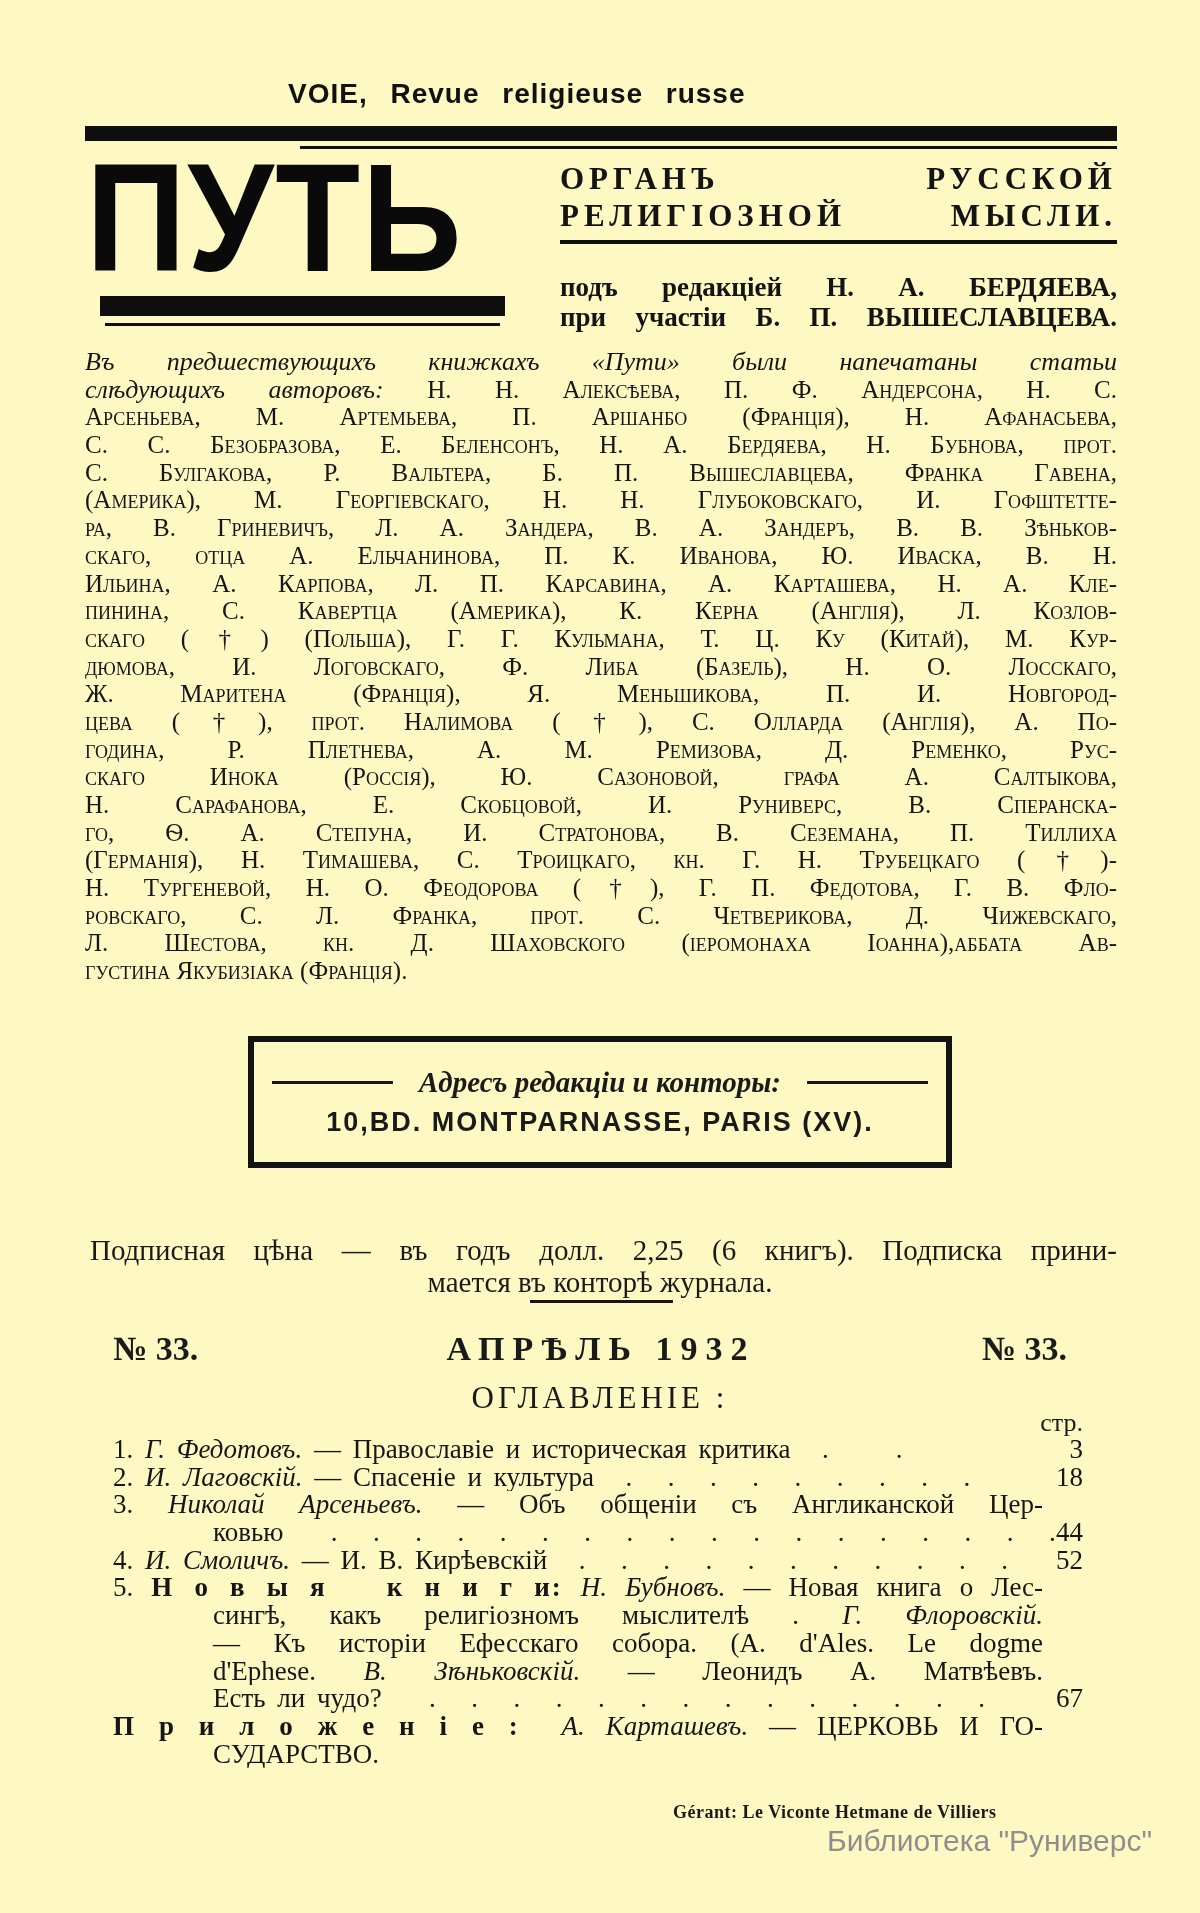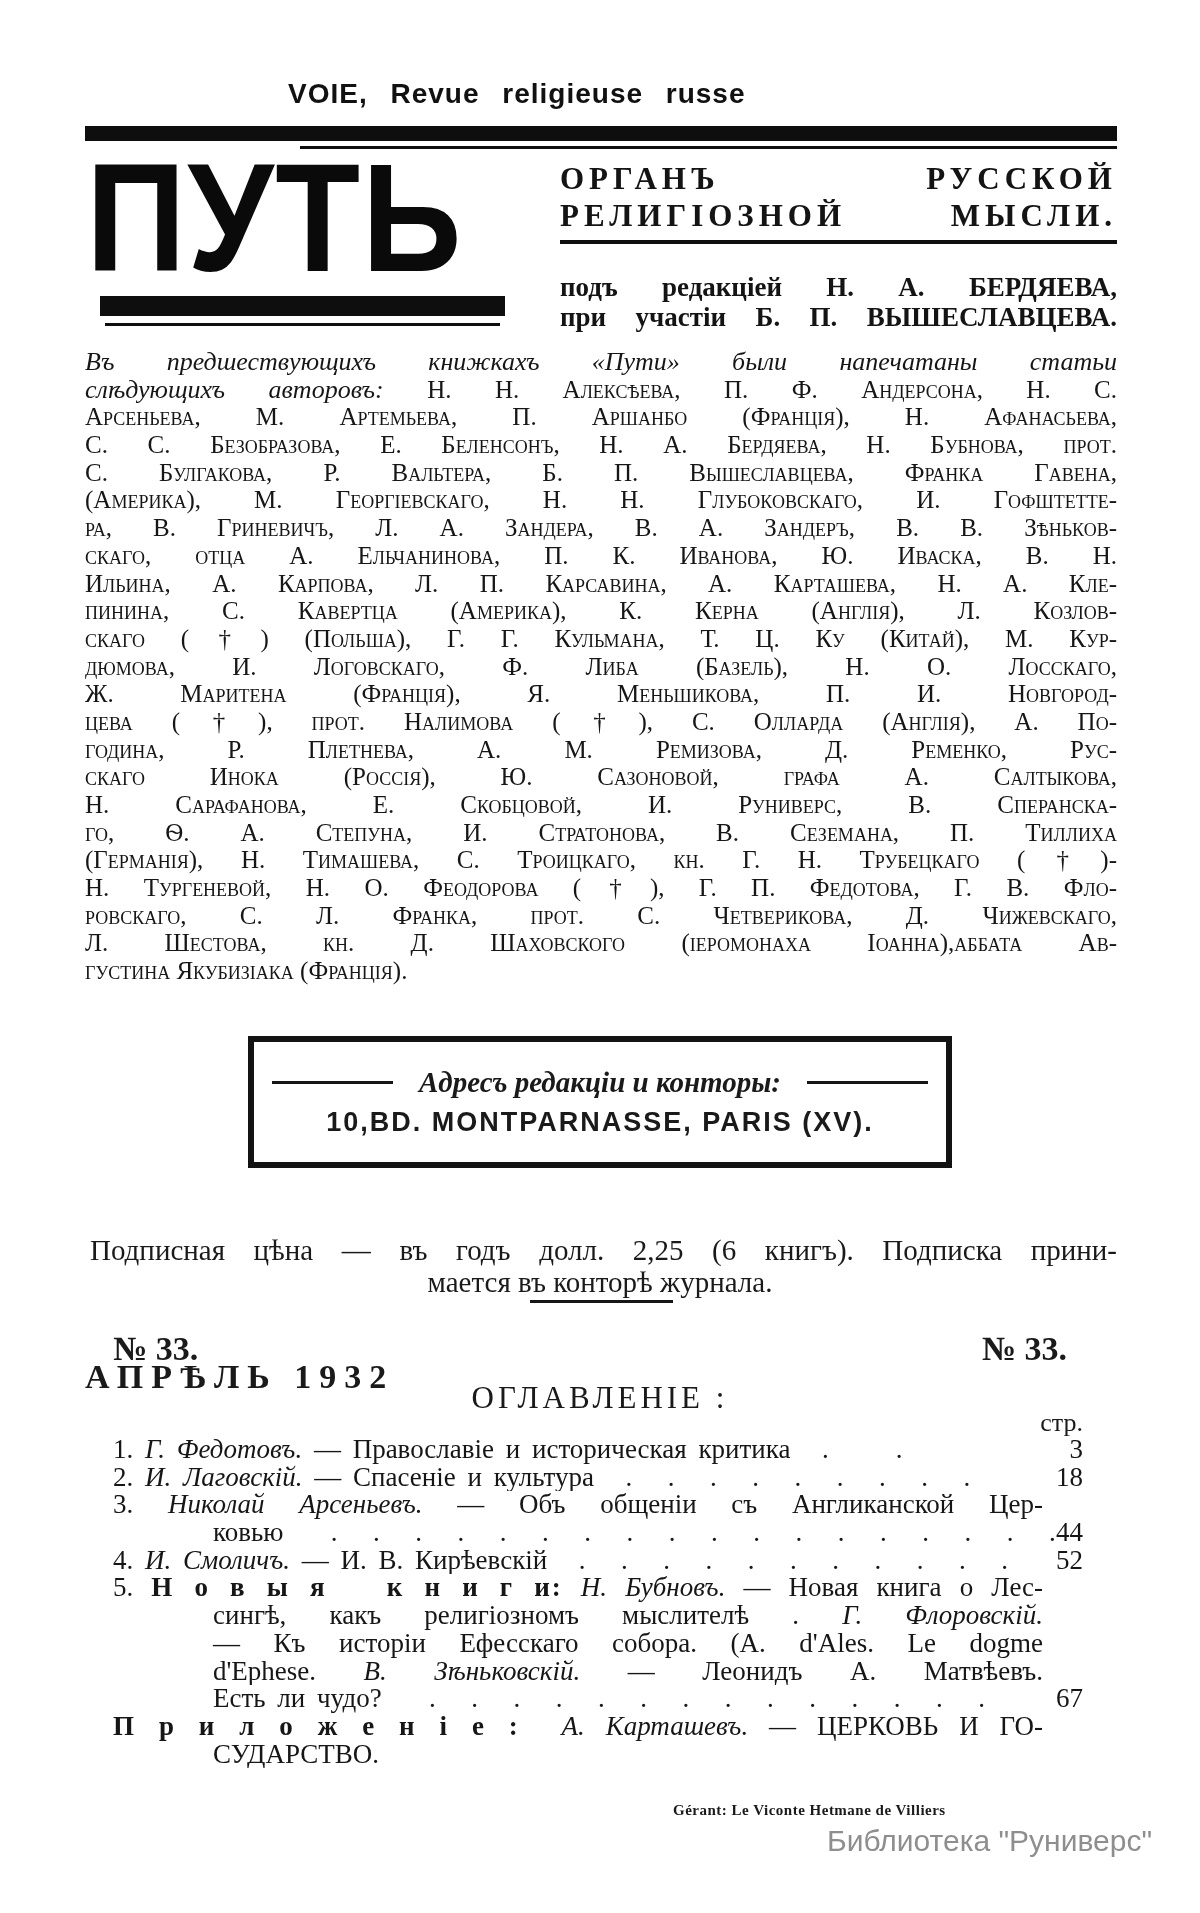--- a/index.html
+++ b/index.html
@@ -1,18 +1,18 @@
 <!DOCTYPE html>
 <html><head>
 <meta charset="utf-8">
 <style>
   html,body{margin:0;padding:0;background:#e8e7e3;}
   .page{
     position:relative;width:1200px;height:1913px;margin:0 auto;
-    background:#ffffff;color:#1a1a1a;overflow:hidden;
+    background:#fef9c3;color:#1a1a1a;overflow:hidden;
     font-family:"Liberation Serif", serif;
   }
   .abs{position:absolute;}
   
   .banner{
     left:288px;top:78px;font-family:"Liberation Sans",sans-serif;
     font-weight:bold;font-size:28px;letter-spacing:1px;word-spacing:14px;color:#111;
   }
   .bar{background:#0e0e0e;}
   
@@ -52,38 +52,38 @@
     font-weight:bold;font-size:27px;letter-spacing:2px;
   }
   
   .price1{left:0;top:1198px;width:1200px;text-align:center;font-style:italic;font-weight:bold;font-size:29px;}
   .price2{left:90px;top:1234px;width:1027px;font-size:29px;text-align:justify;text-align-last:justify;}
   .price3{left:0;top:1266px;width:1200px;text-align:center;font-size:29px;}
   .mini-rule{left:530px;top:1300px;width:143px;height:3px;background:#161616;}
   
   .issue{left:85px;top:1330px;width:1032px;height:40px;}
   .issue-left{position:absolute;left:28px;top:0;font-weight:bold;font-size:34px;}
-  .issue-month{position:absolute;left:0;width:100%;text-align:left;top:0;font-weight:bold;font-size:34px;letter-spacing:8px;margin-top:28px;}
+  .issue-month{position:absolute;left:0;width:100%;text-align:center;top:0;font-weight:bold;font-size:34px;letter-spacing:8px;}
   .issue-right{position:absolute;right:50px;top:0;font-weight:bold;font-size:34px;}
   .toc-heading{left:0;top:1380px;width:1200px;text-align:center;font-size:31px;letter-spacing:4px;}
   .page-col-label{left:0;top:1408px;width:1083px;text-align:right;font-size:26px;}
   
   .toc{left:113px;top:1436px;width:970px;}
   .toc-row{
     position:relative;height:27.7px;line-height:27.7px;font-size:27px;
     white-space:pre-wrap;overflow:hidden;word-spacing:5px;color:#161616;
   }
   .toc-row.ind{padding-left:100px;}
   .toc-row.fill{text-align:justify;text-align-last:justify;padding-right:40px;}
   .ti{font-style:italic;}
   .ts{font-weight:bold;letter-spacing:2px;}
   .td{letter-spacing:4px;}
   .toc-page{position:absolute;right:0;top:0;font-size:27px;font-weight:normal;}
   
-  .gerant{left:673px;top:1802px;font-weight:bold;font-size:15px;letter-spacing:0.5px;}
+  .gerant{left:673px;top:1802px;font-weight:bold;font-size:18px;letter-spacing:0.5px;}
   .watermark{left:827px;top:1824px;font-family:"Liberation Sans",sans-serif;font-size:30px;color:#8e8e8e;}
 </style>
 </head>
 <body>
 
 <div class="page">
 
   <div class="abs banner">VOIE, Revue religieuse russe</div>
 
   <div class="abs bar" style="left:85px;top:126px;width:1032px;height:15px;"></div>

